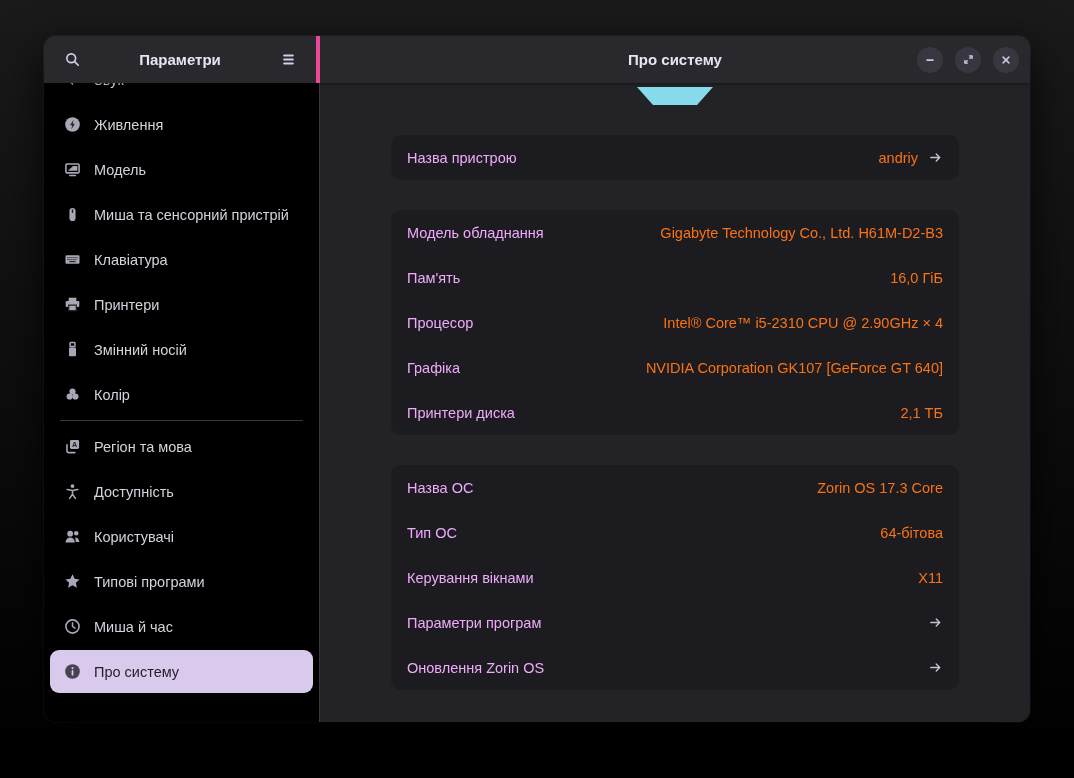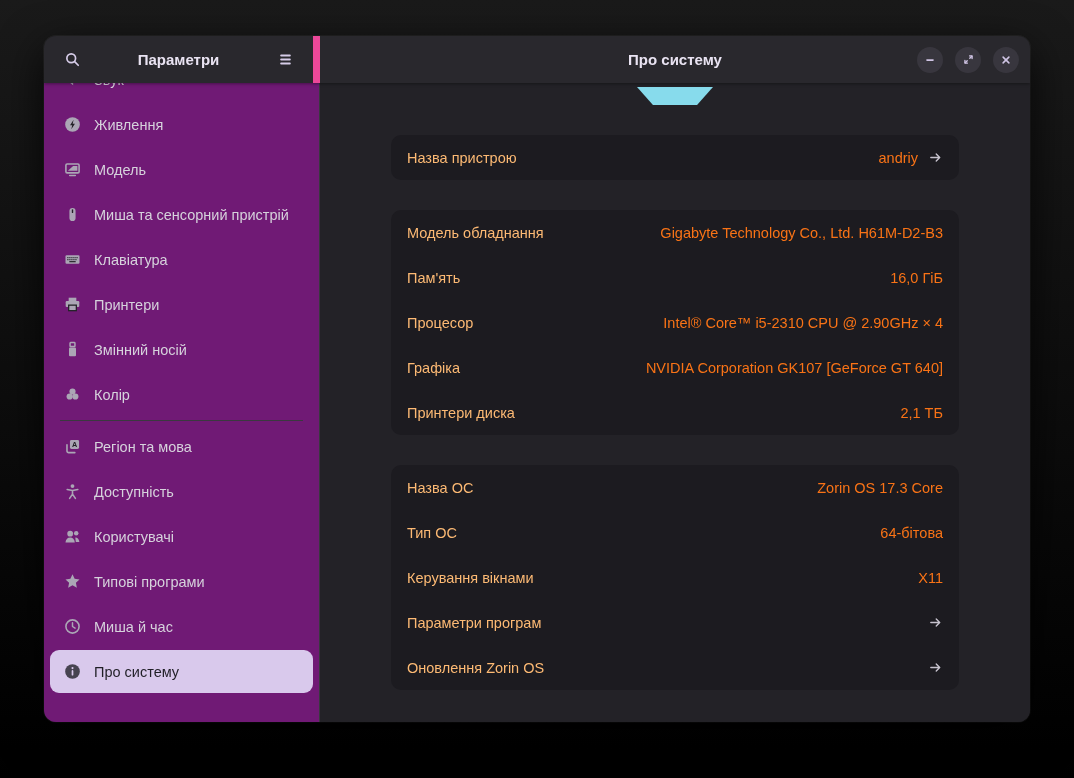--- a/index.html
+++ b/index.html
@@ -15,42 +15,42 @@
     box-shadow:0 14px 44px rgba(0,0,0,.8), 0 0 0 1px rgba(255,255,255,.055);
     display:flex;flex-direction:column;
   }
   
   .headerbar{
     height:47px;flex:0 0 47px;background:#29282d;display:flex;position:relative;z-index:3;
     box-shadow:0 1px 3px rgba(0,0,0,.38);
   }
   .hb-left{
     width:276px;flex:0 0 276px;display:flex;align-items:center;
-    padding:0 12px;border-right:7px solid #ec4899;box-sizing:border-box;
+    padding:0 12px;border-right:4px solid #ec4899;box-sizing:border-box;
   }
   .hb-right{flex:1;display:flex;align-items:center;position:relative;}
   .hb-title{
     color:#e9e3f2;font-weight:bold;font-size:15px;white-space:nowrap;
   }
   .hb-left .hb-title{flex:1;text-align:center;}
   .hb-right .hb-title{position:absolute;left:0;right:0;text-align:center;}
   .icon-btn{
     width:32px;height:32px;border:none;background:transparent;border-radius:7px;
     display:flex;align-items:center;justify-content:center;color:#d6cce8;cursor:pointer;padding:0;
   }
   .win-controls{position:absolute;right:11px;top:0;height:100%;display:flex;align-items:center;gap:12px;}
   .circle-btn{
     width:26px;height:26px;border-radius:50%;border:none;background:#38363e;
     display:flex;align-items:center;justify-content:center;color:#cfc4e4;cursor:pointer;padding:0;
   }
   
   .body{flex:1;display:flex;min-height:0;}
   .sidebar{
     width:276px;flex:0 0 276px;box-sizing:border-box;border-right:1px solid #39383e;
-    background:#701a75;overflow:hidden;padding:0 6px;
+    background:#000000;overflow:hidden;padding:0 6px;
   }
   .side-item{
     --cut:#232227;
     height:43px;margin:2px 0;border-radius:9px;display:flex;align-items:center;gap:13px;
     padding:0 14px;color:#d6d2dc;font-size:14.5px;white-space:nowrap;cursor:pointer;
   }
   .side-item.clipped{margin-top:-25px;}
   .side-item.selected{--cut:#d9c9ec;background:#d9c9ec;color:#201f26;}
   .side-item .ic{color:#aba6b5;}
   .side-item.selected .ic{color:#474350;}
@@ -63,21 +63,21 @@
     position:absolute;top:4px;left:50%;transform:translateX(-50%);
     width:76px;height:18px;clip-path:polygon(0 0,100% 0,79% 100%,21% 100%);
   }
   .cards{
     position:absolute;top:52px;left:50%;transform:translateX(-50%);
     width:568px;display:flex;flex-direction:column;gap:30px;
   }
   .card{background:#1c1b20;border-radius:10px;overflow:hidden;}
   .row{height:45px;display:flex;align-items:center;padding:0 16px;gap:10px;}
   .row.activatable{cursor:pointer;}
-  .row-label{color:#fdba74;font-size:14.5px;white-space:nowrap;}
+  .row-label{color:#f0abfc;font-size:14.5px;white-space:nowrap;}
   .row-value{margin-left:auto;color:#f97316;font-size:14.5px;white-space:nowrap;}
   .row .ic{color:#c6c2cd;}
 </style>
 </head>
 <body>
 
 <div class="window">
 
   <div class="headerbar">
     <div class="hb-left">

